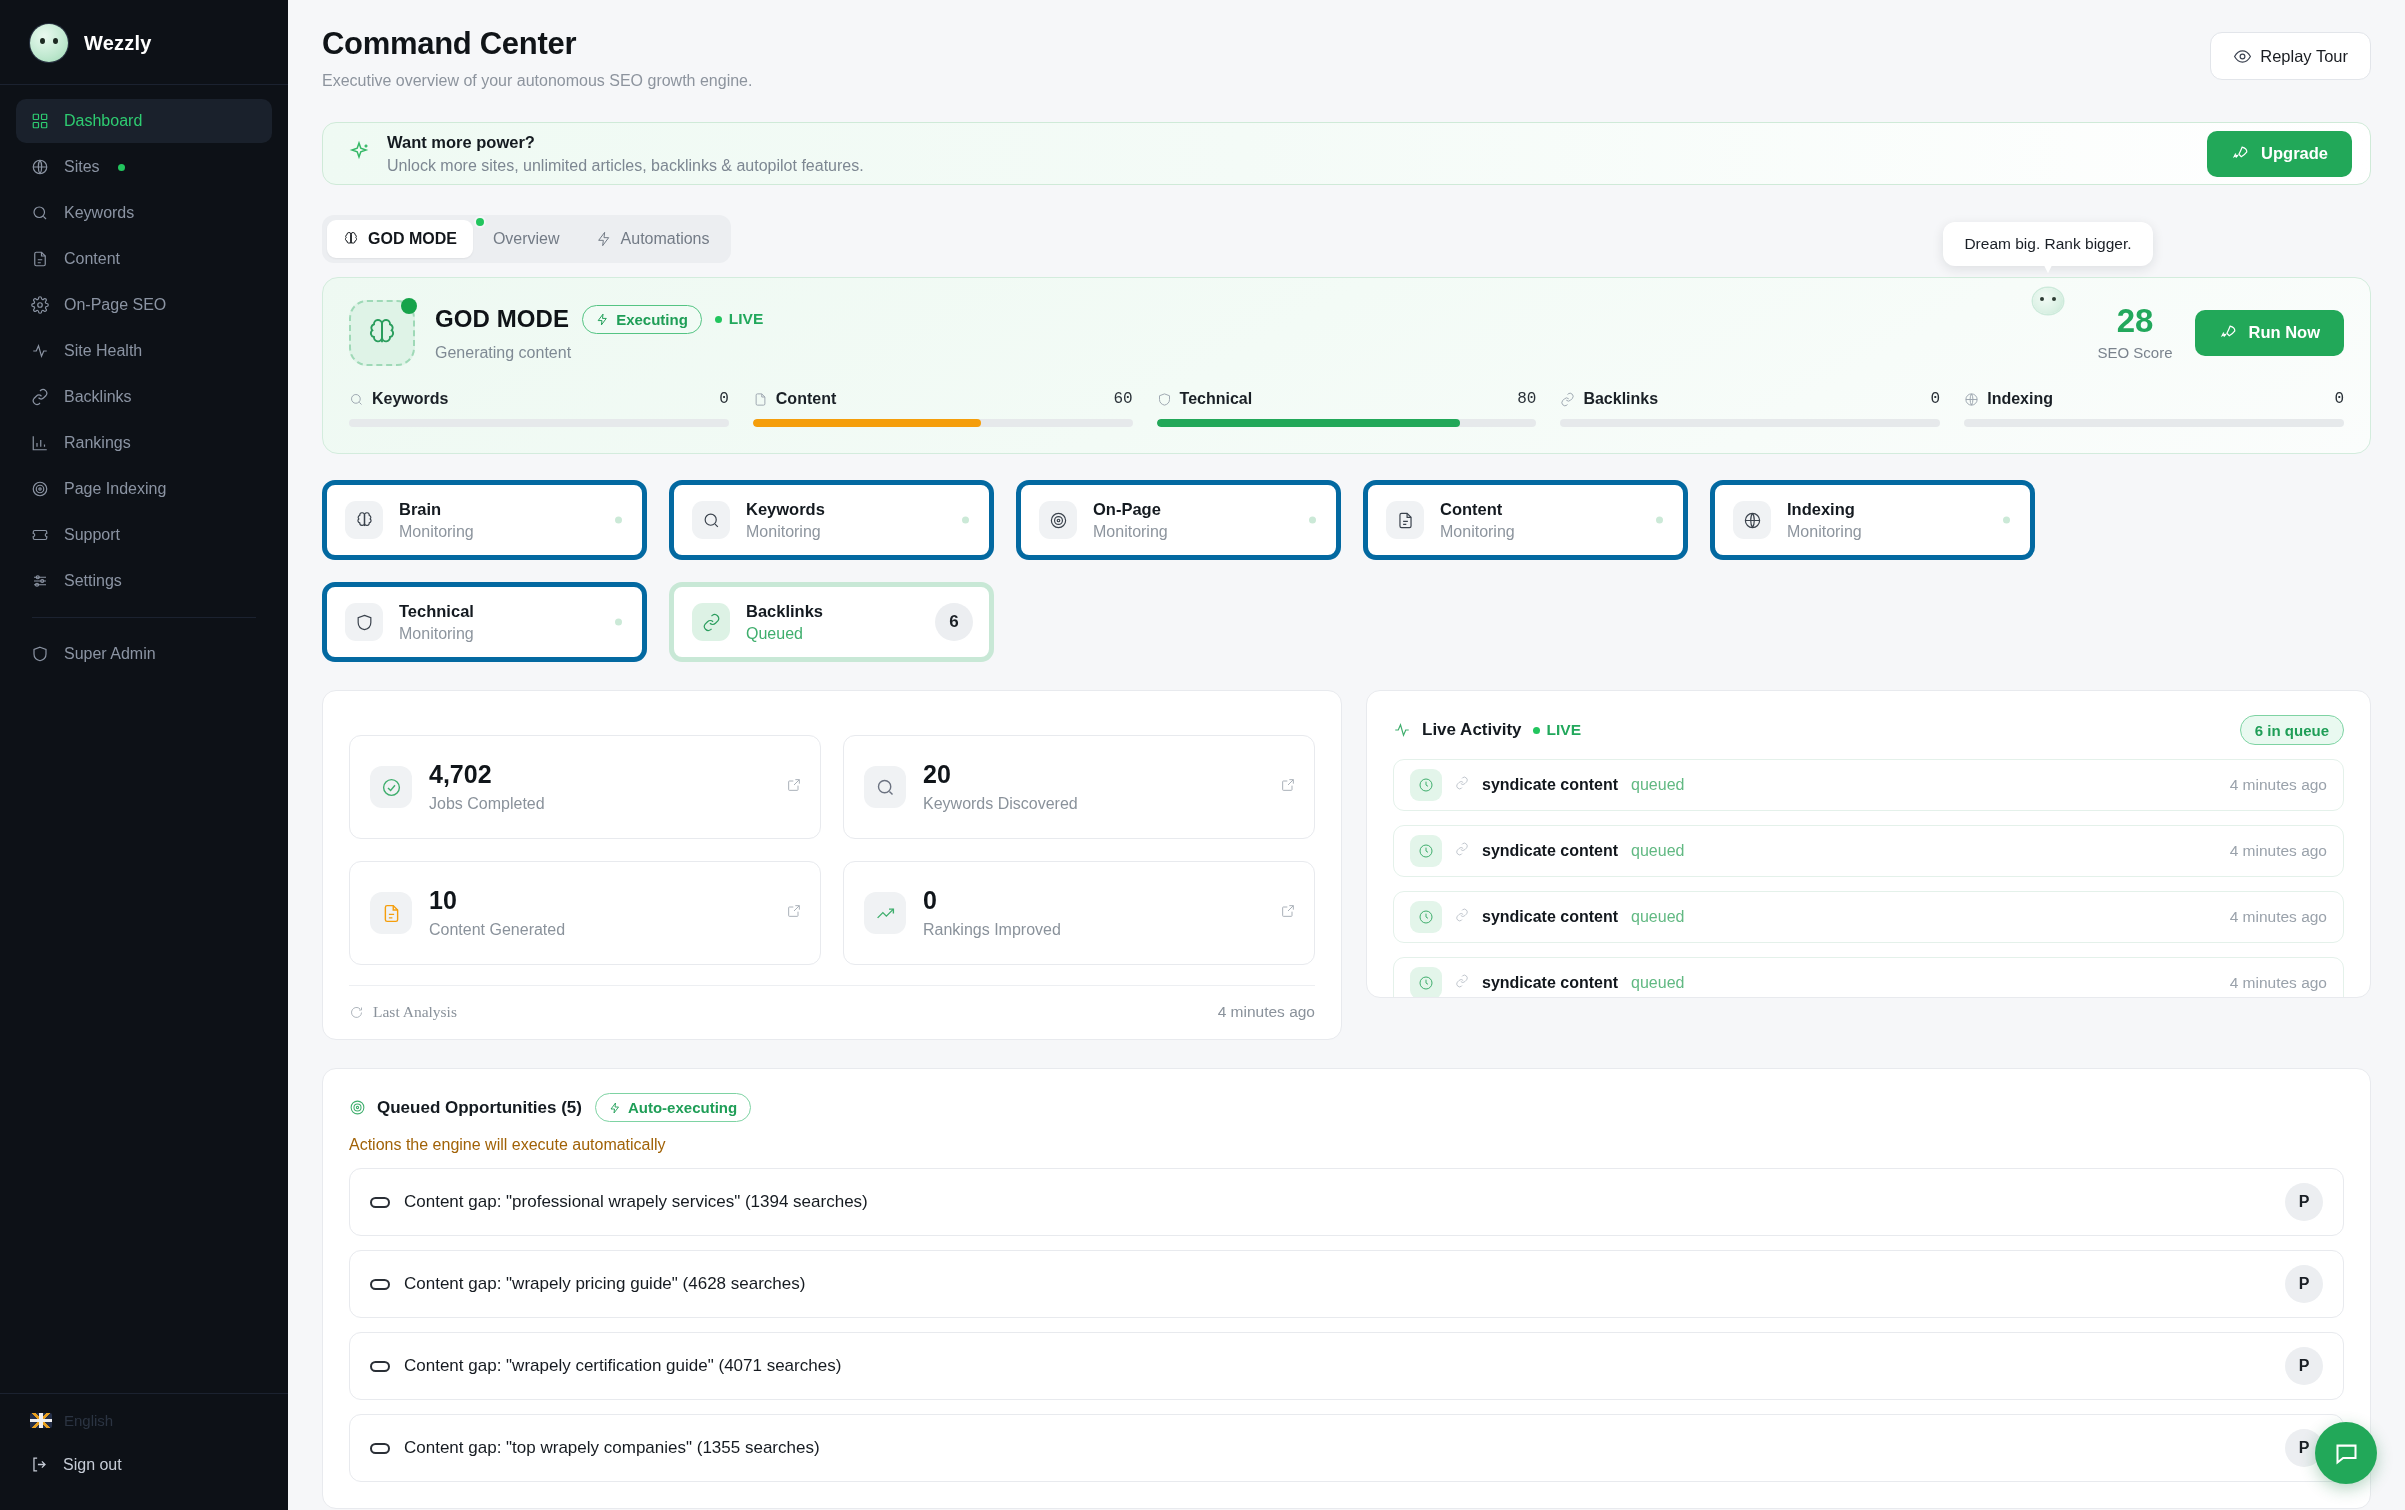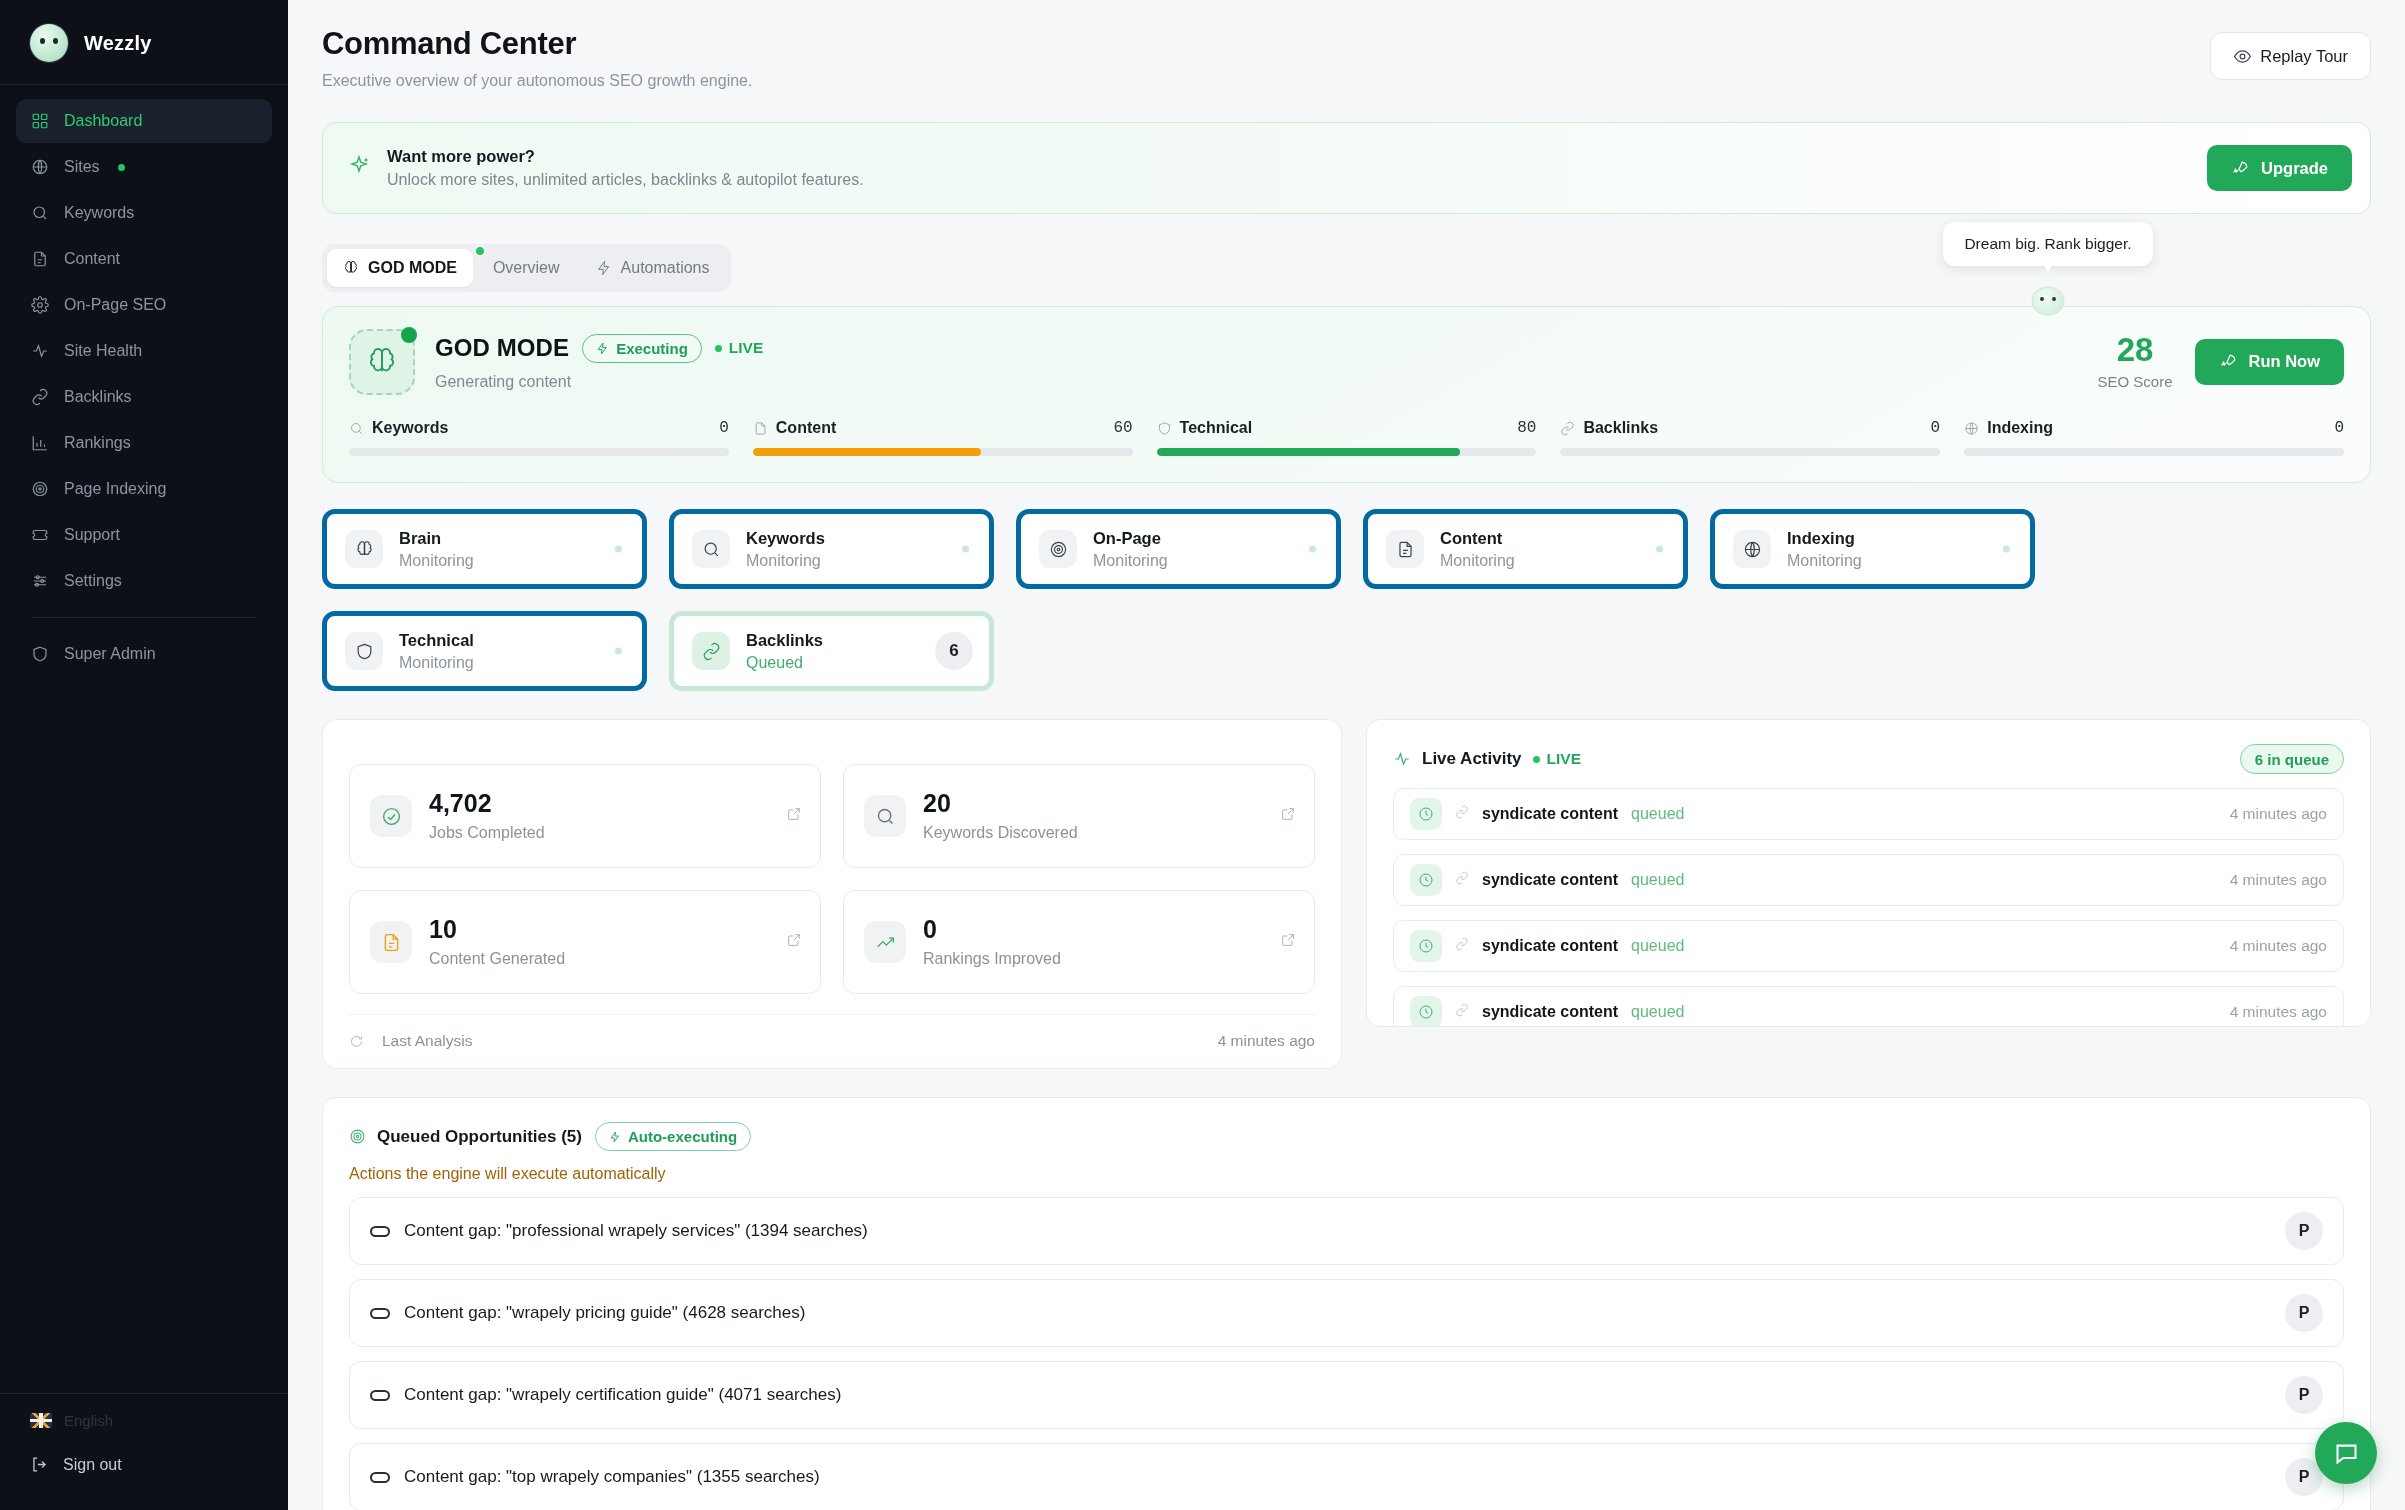--- a/index.html
+++ b/index.html
@@ -86,21 +86,21 @@
   .btn-ghost {
     display: inline-flex; align-items: center; gap: 8px;
     height: 48px; padding: 0 22px; border: 1px solid #e2e5ea; border-radius: 12px;
     background: #fff; color: #1a1d22; font-size: 16.5px; cursor: pointer;
     margin-top: 6px;
   }
   .btn-ghost svg { width: 19px; height: 19px; stroke: #3b4250; fill: none; stroke-width: 1.5; }
 
   
   .banner {
-    margin-top: 32px; height: 92px; border-radius: 14px;
+    margin-top: 32px; height: 63px; border-radius: 14px;
     border: 1px solid #cfead8;
     background: linear-gradient(90deg, #effaf3 0%, #f4fbf7 45%, #ffffff 100%);
     display: flex; align-items: center; justify-content: space-between;
     padding: 0 18px 0 24px;
   }
   .banner-left { display: flex; align-items: center; gap: 16px; }
   .spark svg { width: 24px; height: 24px; stroke: #34b866; fill: none; stroke-width: 1.5; }
   .banner-t1 { font-size: 16.5px; font-weight: 700; color: #141a20; }
   .banner-t2 { font-size: 16px; color: #7d8792; margin-top: 5px; }
   .btn-green {
@@ -231,21 +231,21 @@
   .ach-num { font-size: 25px; font-weight: 700; color: #10151a; line-height: 1; }
   .ach-lab { font-size: 16px; color: #8a929b; margin-top: 8px; }
   .ach-ext { position: absolute; right: 18px; top: 50%; transform: translateY(-50%); }
   .ach-ext svg { width: 16px; height: 16px; stroke: #a9b0b8; fill: none; stroke-width: 1.5; }
 
   .ach-foot {
     margin-top: 20px; border-top: 1px solid #edeff2; padding-top: 17px;
     display: flex; align-items: center; justify-content: space-between;
     font-size: 15.5px; color: #8a929b;
   }
-  .ach-foot .l { display: flex; align-items: center; gap: 18px; }
+  .ach-foot .l { display: flex; align-items: center; gap: 9px; font-family: Liberation Serif, serif; }
   .ach-foot svg { width: 15px; height: 15px; stroke: #a9b0b8; fill: none; stroke-width: 1.5; }
 
   .live-head { display: flex; align-items: center; justify-content: space-between; }
   .live-head-l { display: flex; align-items: center; gap: 11px; }
   .chip-queue {
     height: 30px; padding: 14px 14px; border-radius: 999px; border: 1px solid #7ed3a3;
     background: #e9f9f0; color: #1f9e57; font-size: 15px; font-weight: 600;
     display: inline-flex; align-items: center;
   }
   .act {

